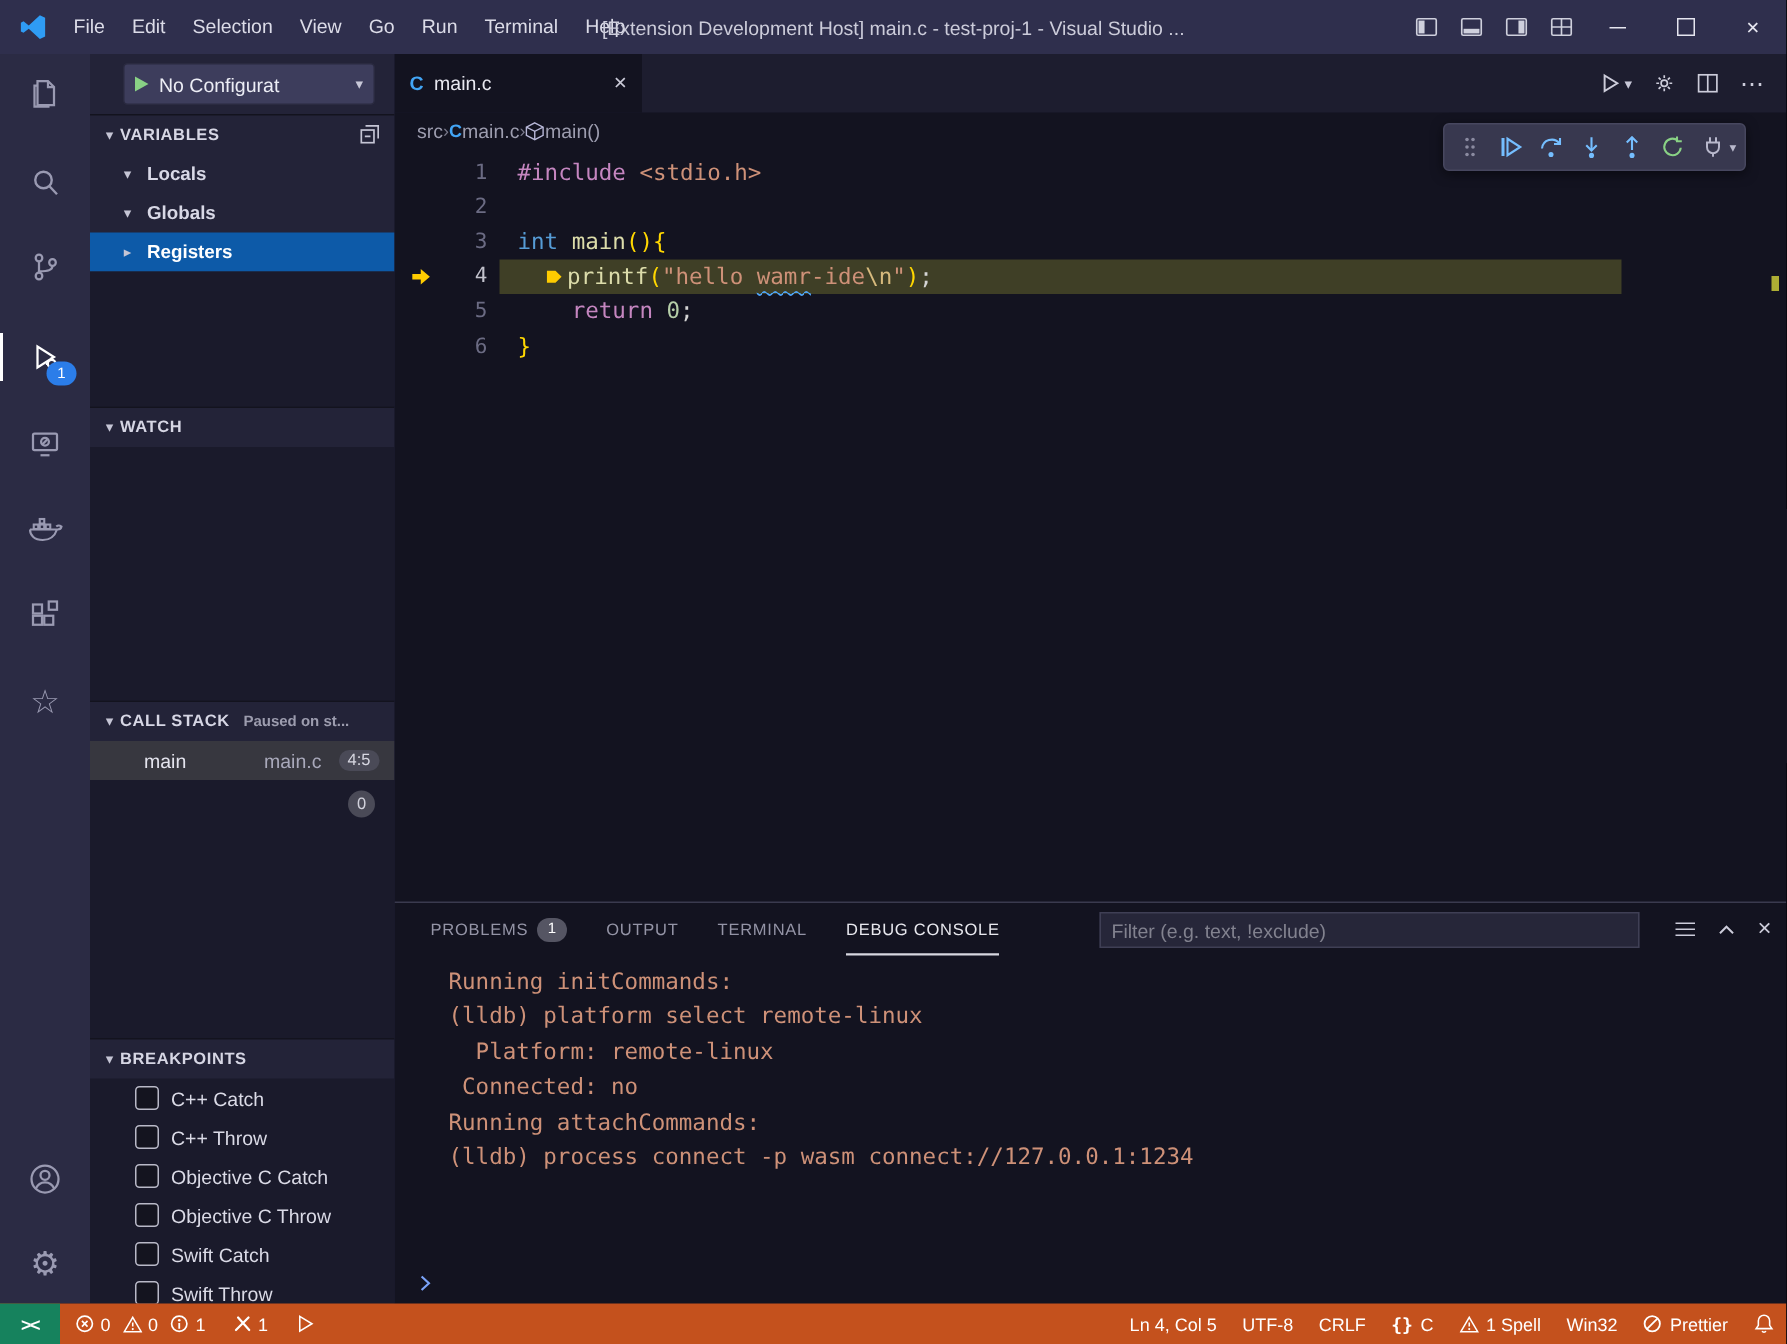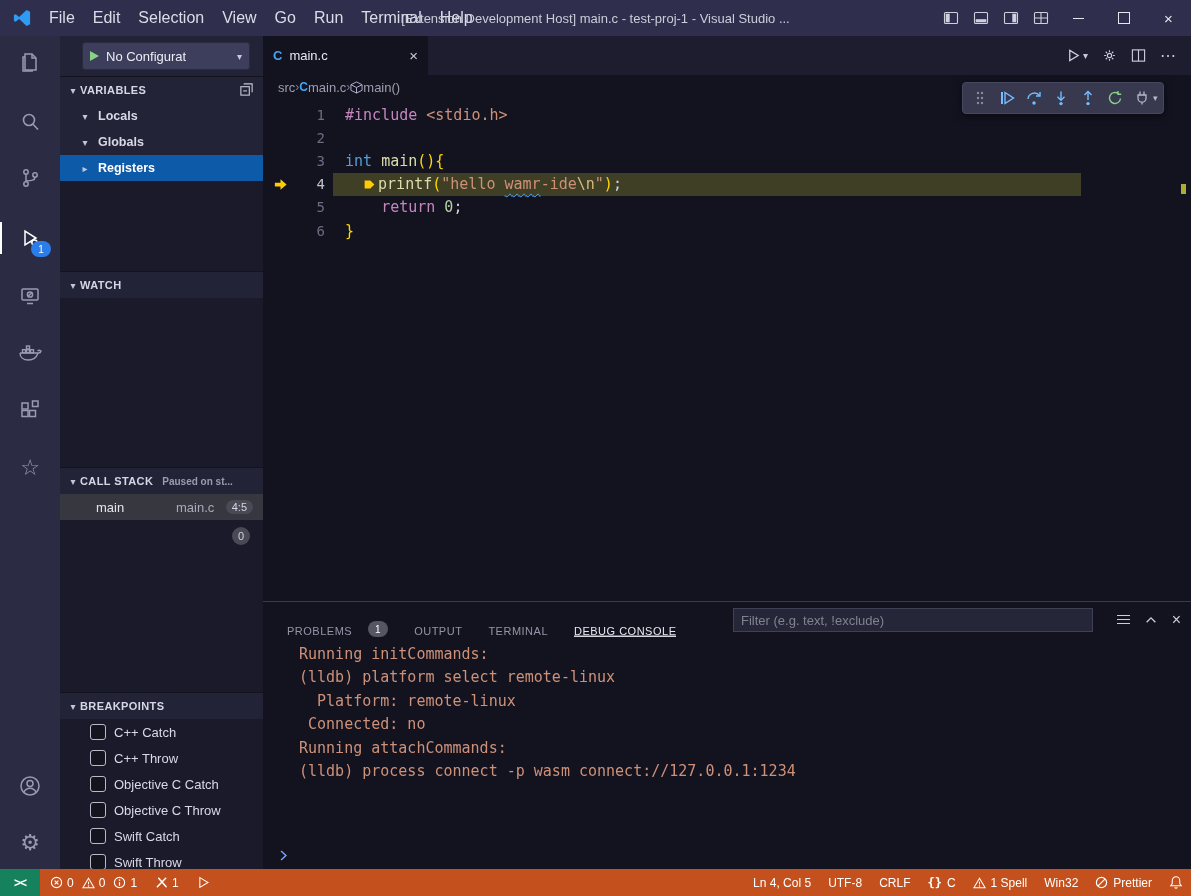--- a/index.html
+++ b/index.html
@@ -5,21 +5,21 @@
   html,body{margin:0;padding:0;background:#000;}
   .app{position:relative;width:1191px;height:896px;overflow:hidden;background:#131320;
        font-family:"Liberation Sans",sans-serif;color:#ccc;-webkit-font-smoothing:antialiased;}
   svg{display:block}
 
   
   .titlebar{position:absolute;left:0;top:0;width:100%;height:36px;background:#2f2f4d;
             display:flex;align-items:center;z-index:30;}
   .logo{margin:0 8px 0 12px;flex:none;}
   .menubar{display:flex;align-items:center;height:100%;}
-  .menu-item{padding:0 9px;font-size:16px;color:#dcdce8;line-height:36px;cursor:default;}
+  .menu-item{padding:0 9px;font-size:13px;color:#dcdce8;line-height:36px;cursor:default;}
   .window-title{position:absolute;left:0;right:0;text-align:center;font-size:13px;color:#ccccda;pointer-events:none;}
   .tb-controls{margin-left:auto;display:flex;align-items:center;height:100%;z-index:2;}
   .lay-btn{width:30px;height:36px;display:flex;align-items:center;justify-content:center;}
   .win-btn{width:45px;height:36px;display:flex;align-items:center;justify-content:center;font-size:15px;color:#e6e6f0;}
   .ic-min{width:11px;border-bottom:1.3px solid #e6e6f0;height:1px;}
   .ic-max{width:10px;height:10px;border:1.3px solid #e6e6f0;}
 
   
   .activitybar{position:absolute;left:0;top:36px;width:60px;bottom:27px;background:#2b2b44;z-index:20;}
   .ab-item{position:absolute;left:0;width:60px;height:48px;display:flex;align-items:center;justify-content:center;color:#9a9ab2;}
@@ -89,21 +89,21 @@
   .debug-toolbar{position:absolute;left:699px;top:46px;height:30px;background:#38384f;border:1px solid #47475f;
                  border-radius:4px;box-shadow:0 2px 8px rgba(0,0,0,.5);display:flex;align-items:center;padding:0 5px;gap:3px;z-index:5;}
   .dt-btn{width:24px;height:24px;display:flex;align-items:center;justify-content:center;}
   .dt-chev{font-size:9px;color:#b9b9cc;margin-left:-4px;}
   .ov-marker{position:absolute;right:5px;top:148px;width:5px;height:10px;background:#c9c938;opacity:.85;}
 
   
   .panel{position:absolute;left:263px;top:601px;right:0;height:268px;background:#131320;border-top:1px solid #3a3a4e;}
   .panel-header{height:35px;display:flex;align-items:center;position:relative;}
   .panel-tabs{display:flex;align-items:center;gap:26px;margin-left:24px;height:100%;}
-  .panel-tab{display:flex;align-items:flex-end;gap:16px;height:100%;font-size:11px;letter-spacing:.5px;color:#9494a6;}
+  .panel-tab{display:flex;align-items:center;gap:6px;height:100%;font-size:11px;letter-spacing:.5px;color:#9494a6;}
   .panel-tab.active{color:#e8e8ee;box-shadow:inset 0 -1.5px 0 #d7d7e0;}
   .tab-badge{min-width:16px;height:16px;border-radius:9px;background:#555563;color:#fff;font-size:10px;
              display:flex;align-items:center;justify-content:center;padding:0 2px;}
   .filter{position:absolute;left:470px;top:6px;width:344px;height:22px;background:#262639;border:1px solid #3f3f55;
           color:#ddd;font-size:13px;padding:0 7px;outline:none;font-family:"Liberation Sans",sans-serif;}
   .filter::placeholder{color:#82828f;}
   .panel-actions{position:absolute;right:10px;top:0;height:35px;display:flex;align-items:center;gap:14px;color:#ccccda;}
   .hamburger{width:13px;}
   .hamburger div{height:1.5px;background:#ccccda;margin:2.5px 0;}
   .console{margin-top:5px;}

